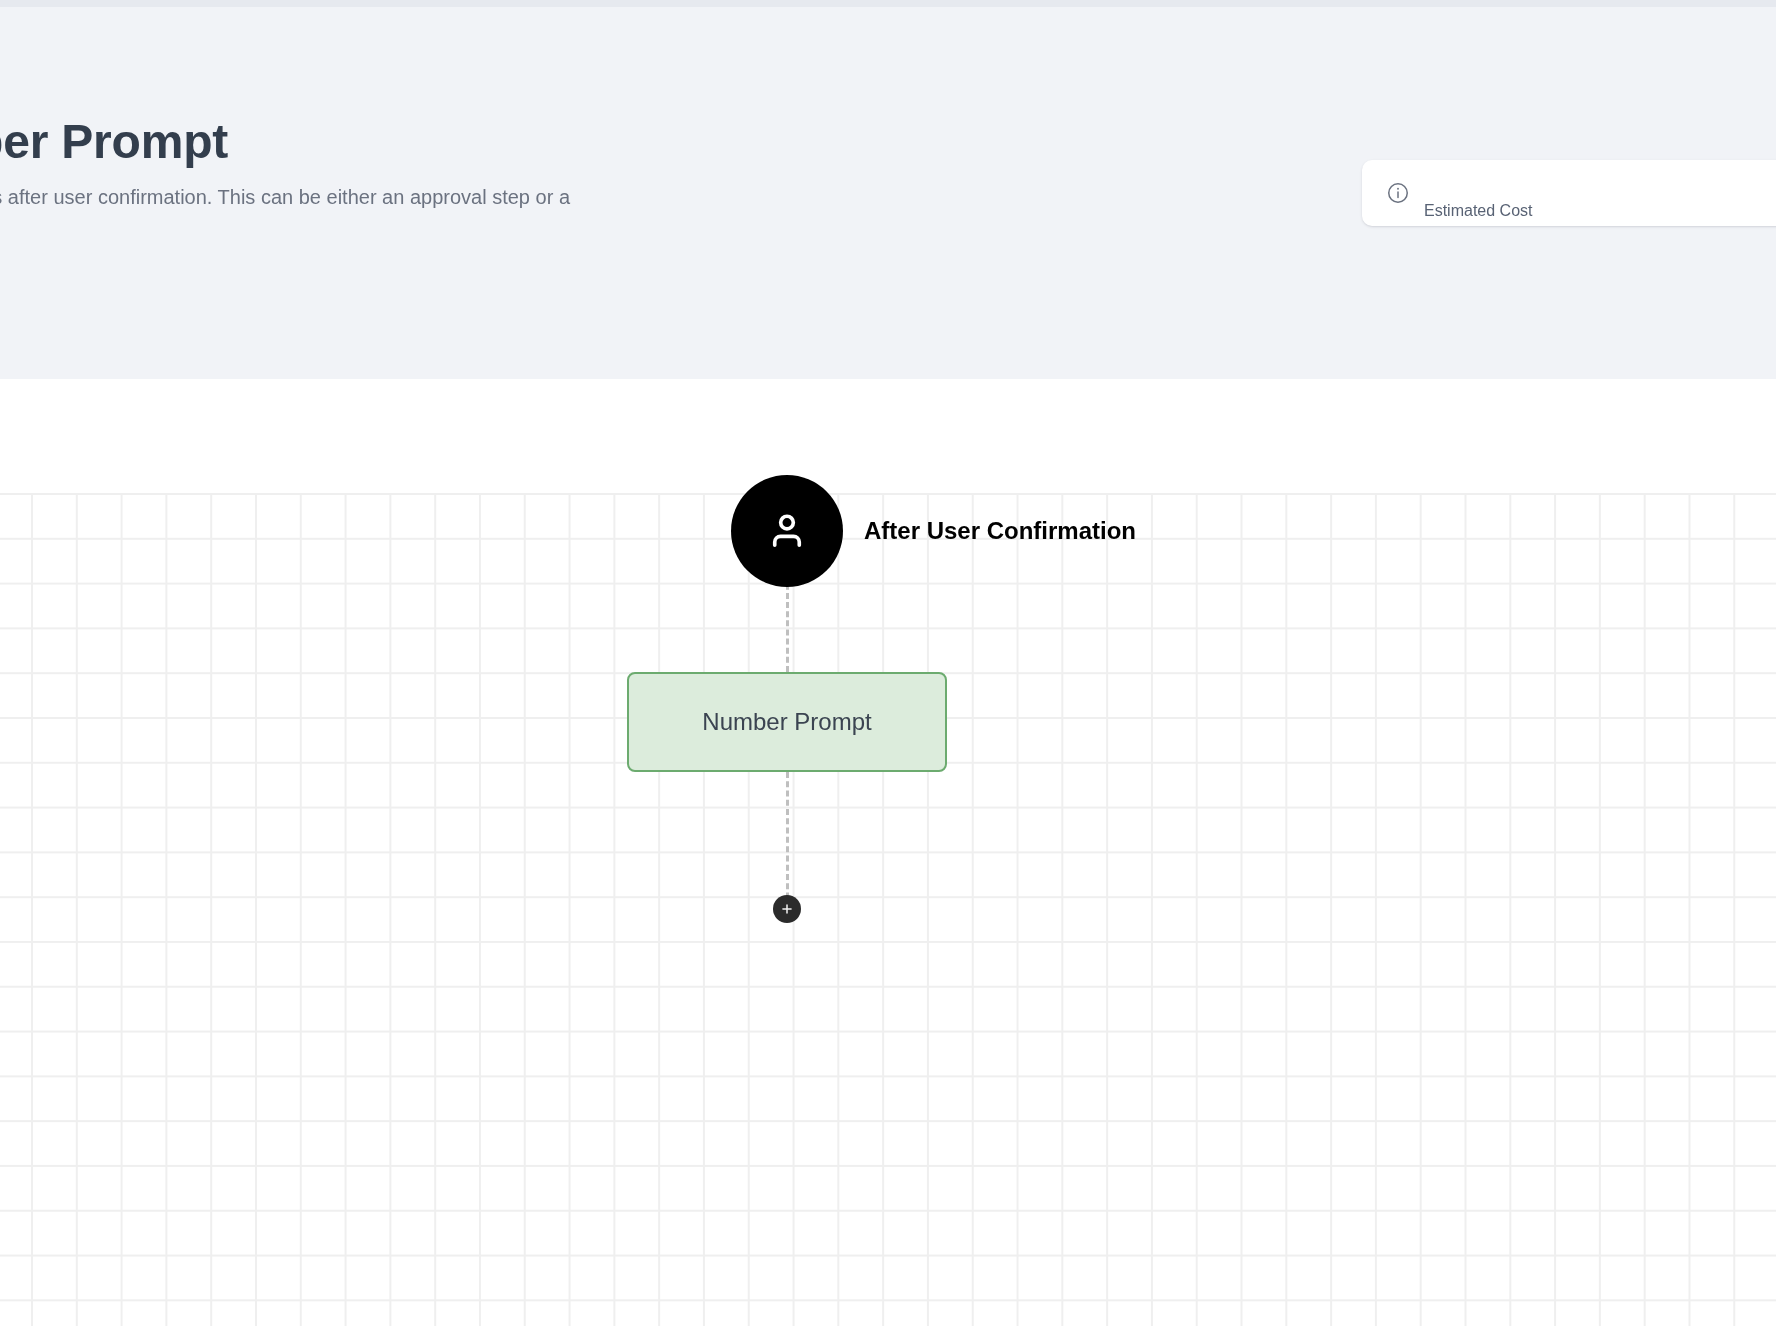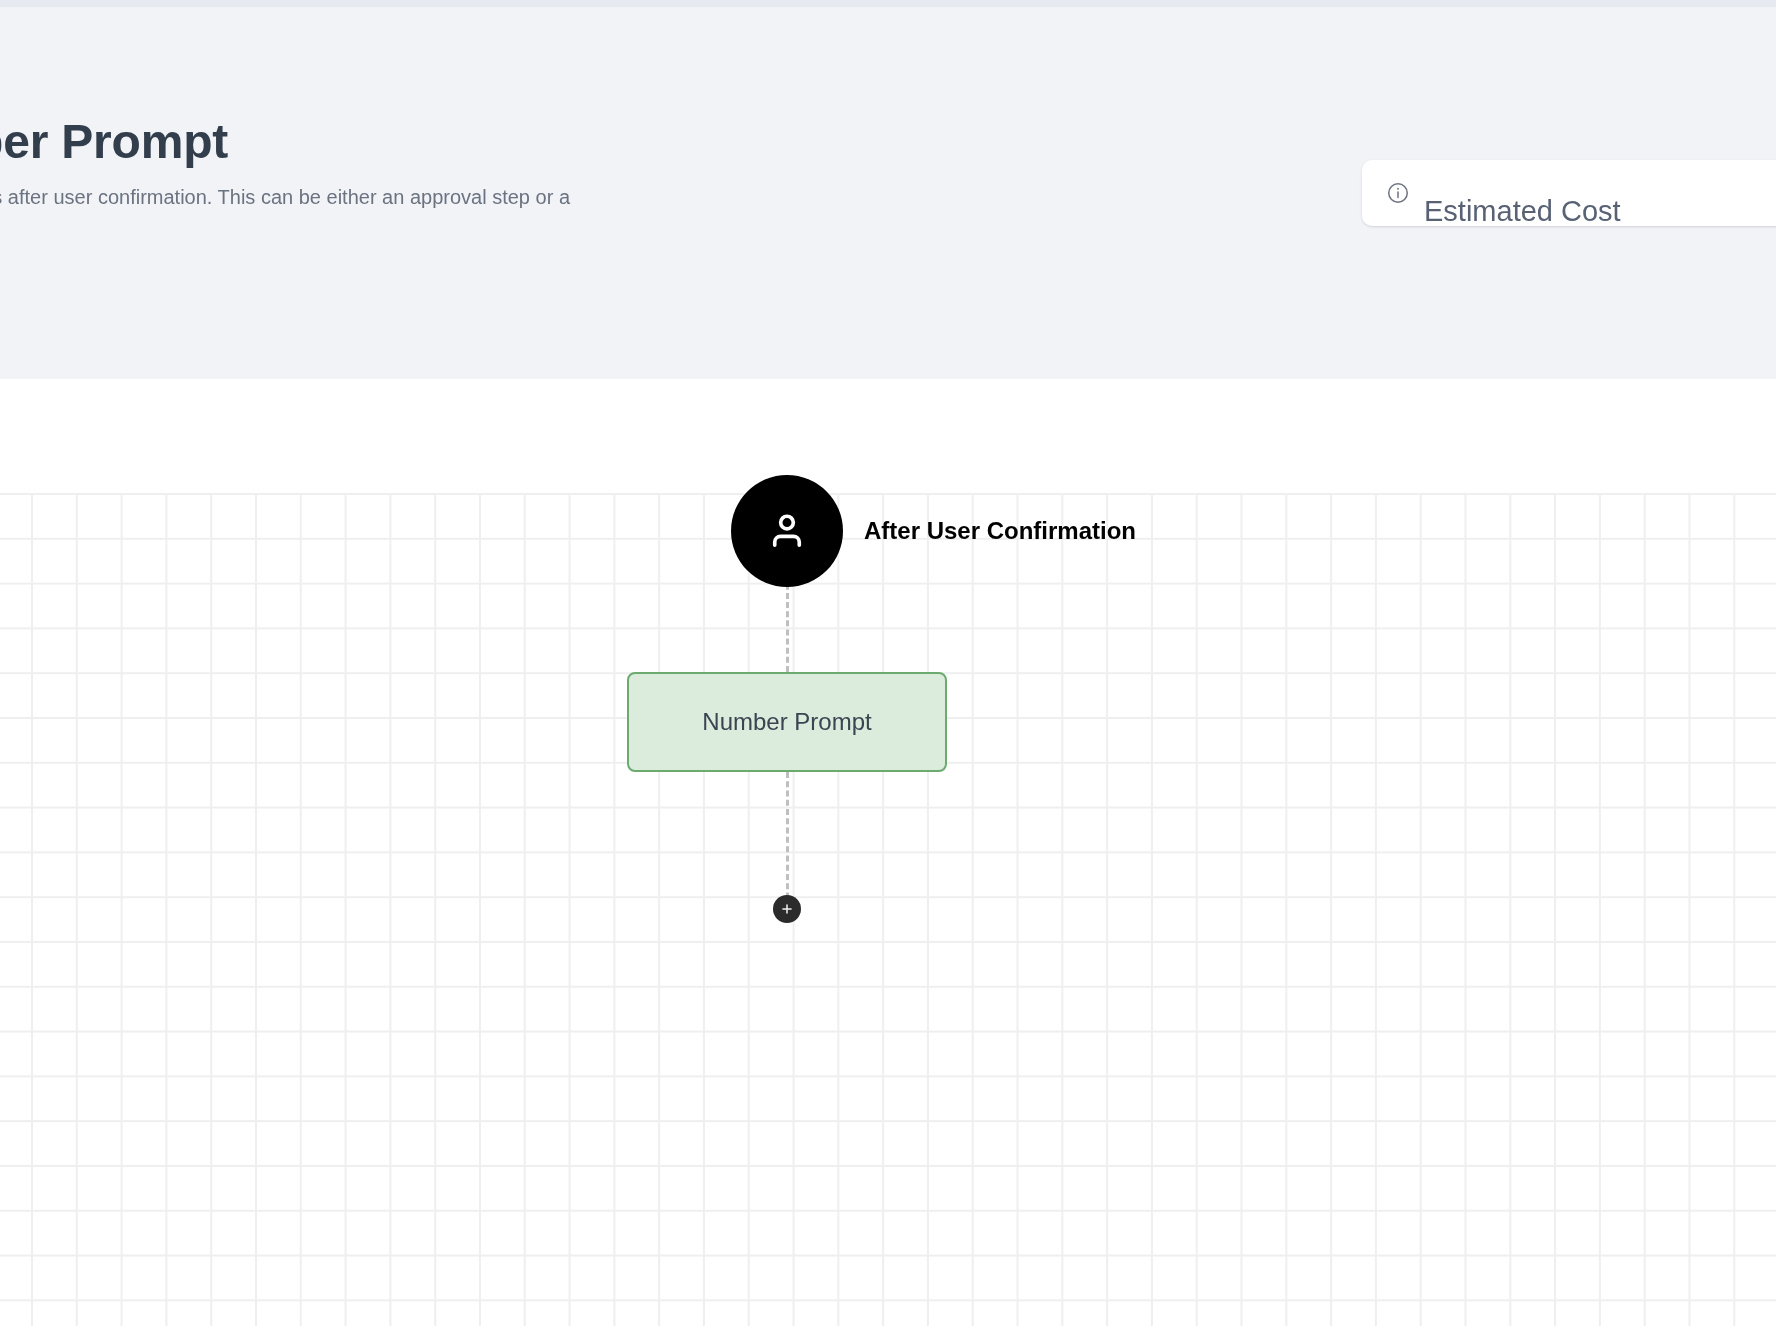--- a/index.html
+++ b/index.html
@@ -62,21 +62,21 @@
     gap: 14px;
     overflow: hidden;
   }
   #cost-card .info-icon {
     flex: 0 0 auto;
     width: 24px; height: 24px;
     display: block;
     color: #6b7280;
   }
   #cost-card .cost-label {
-    font-size: 29px;
+    font-size: 16px;
     color: #586274;
     white-space: nowrap;
     font-weight: 400;
     margin-top: 36px;
   }
 
   
   #canvas {
     position: absolute;
     left: 0; top: 379px;

